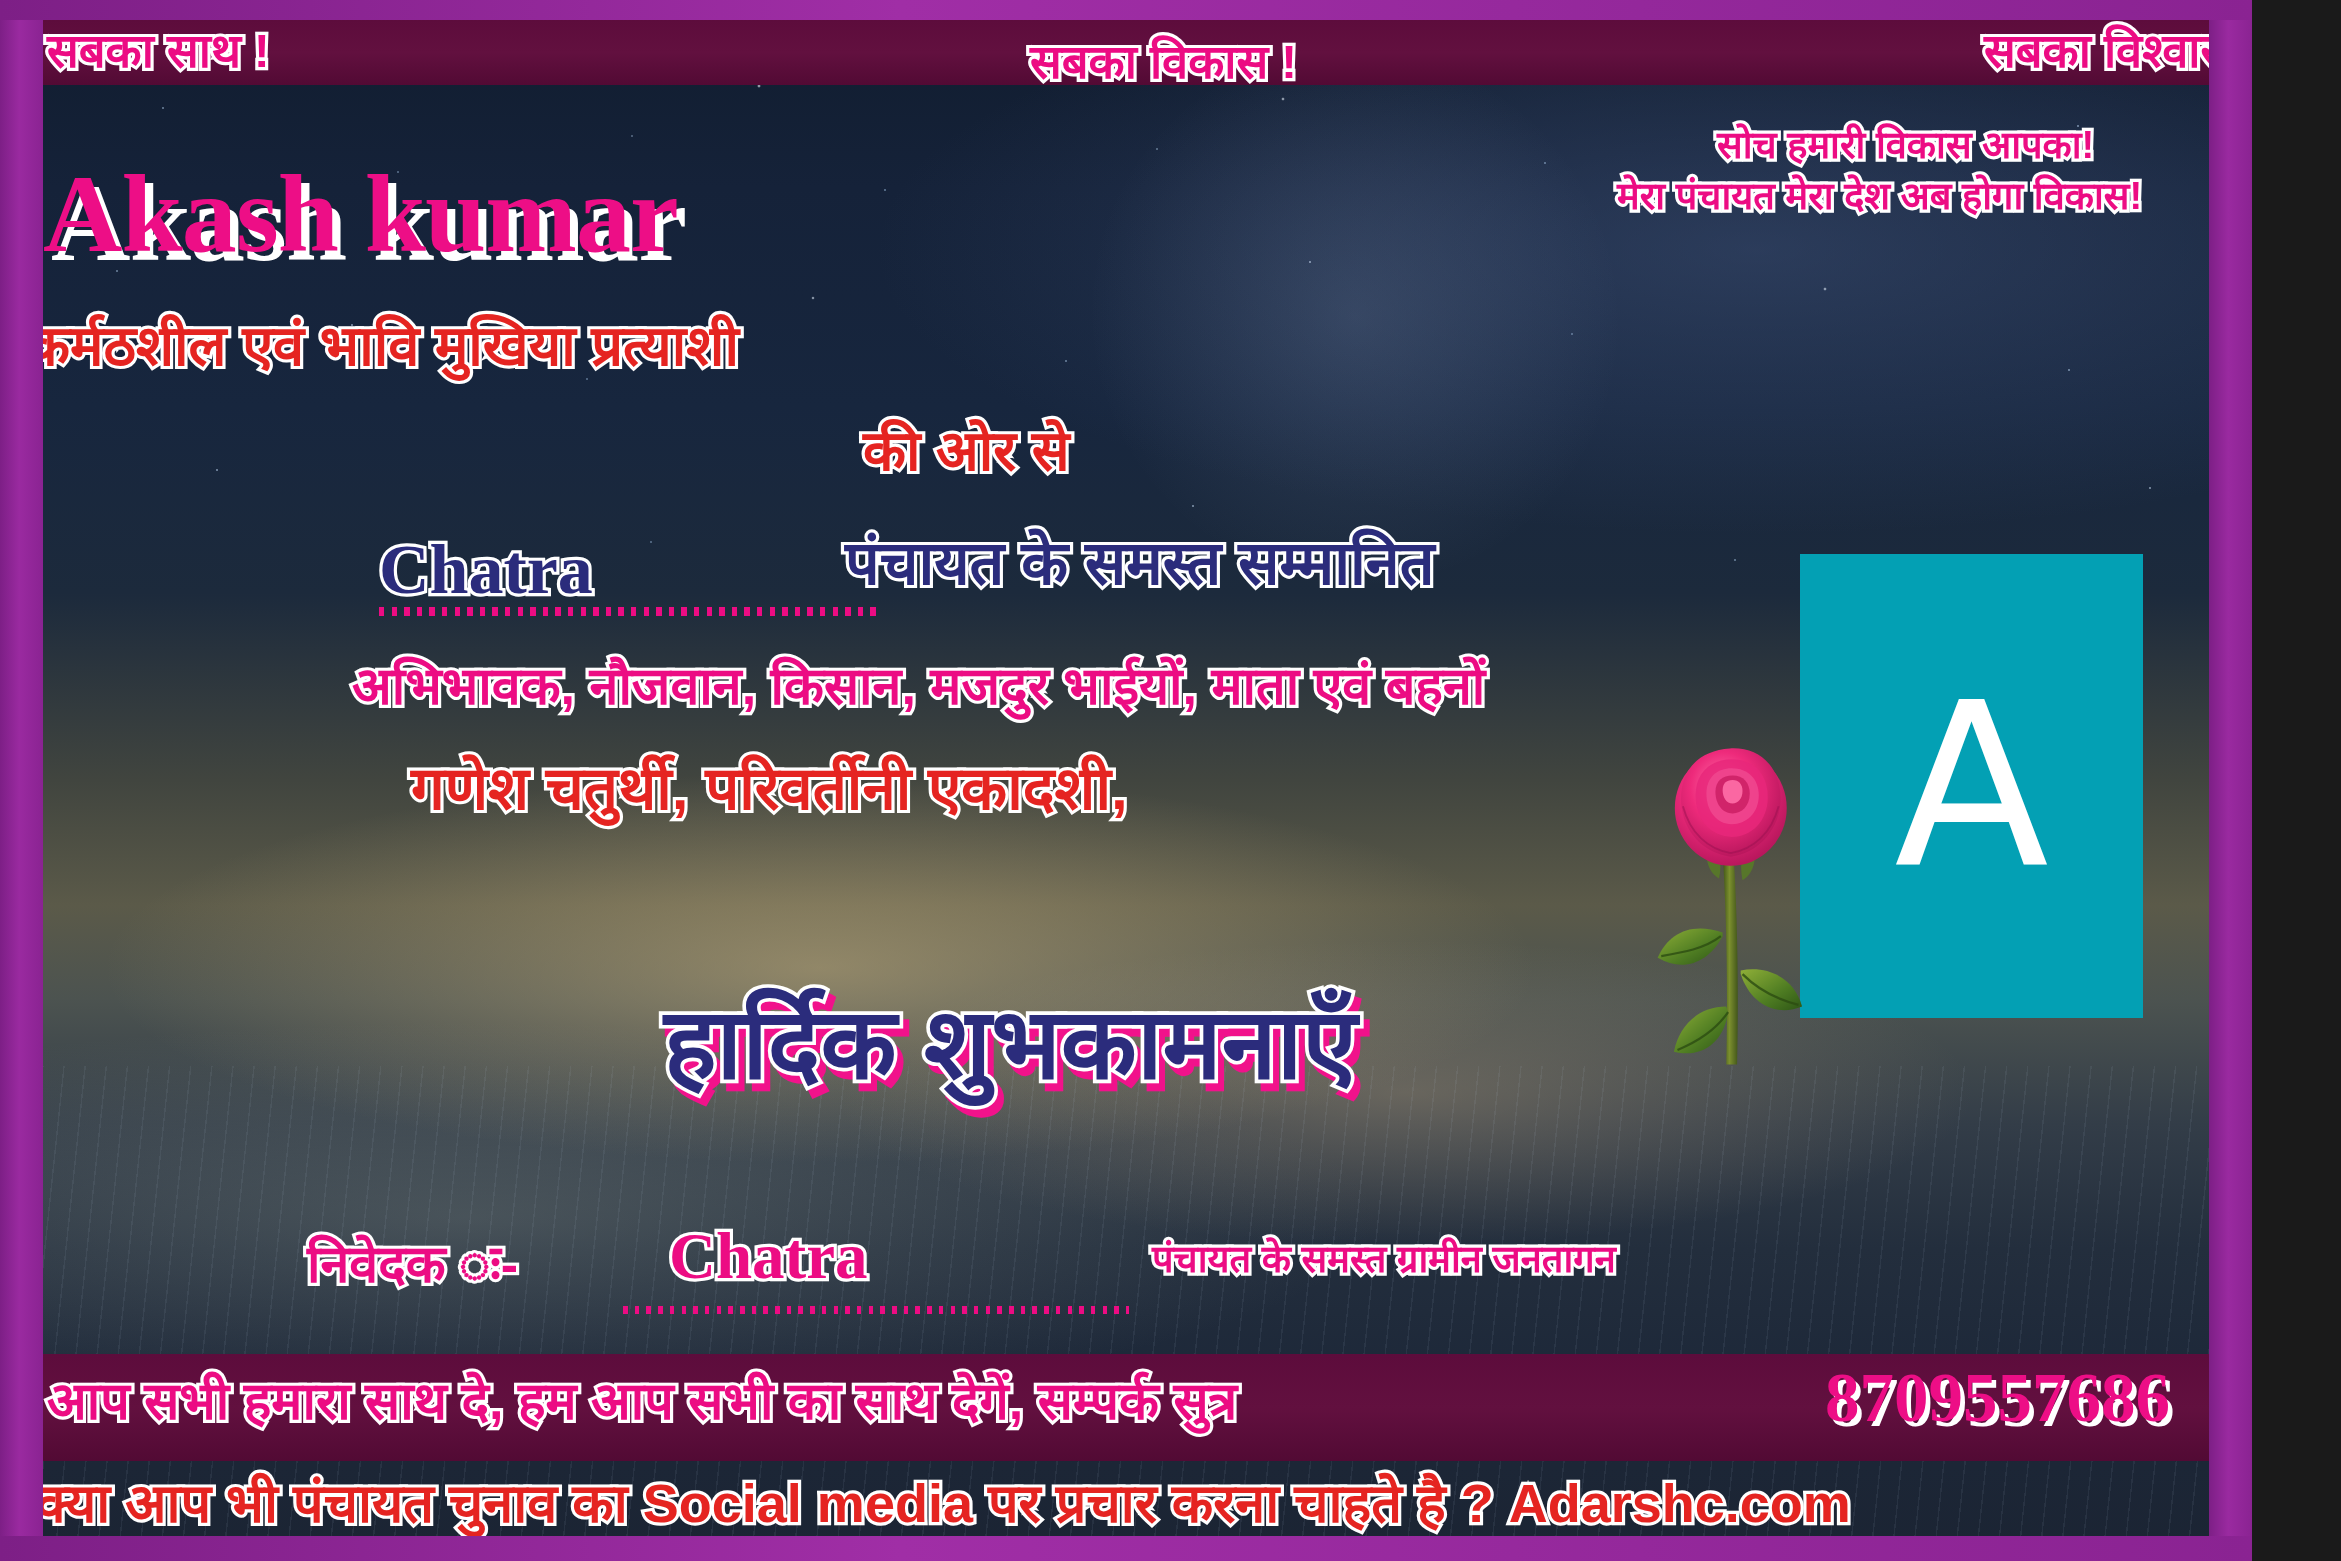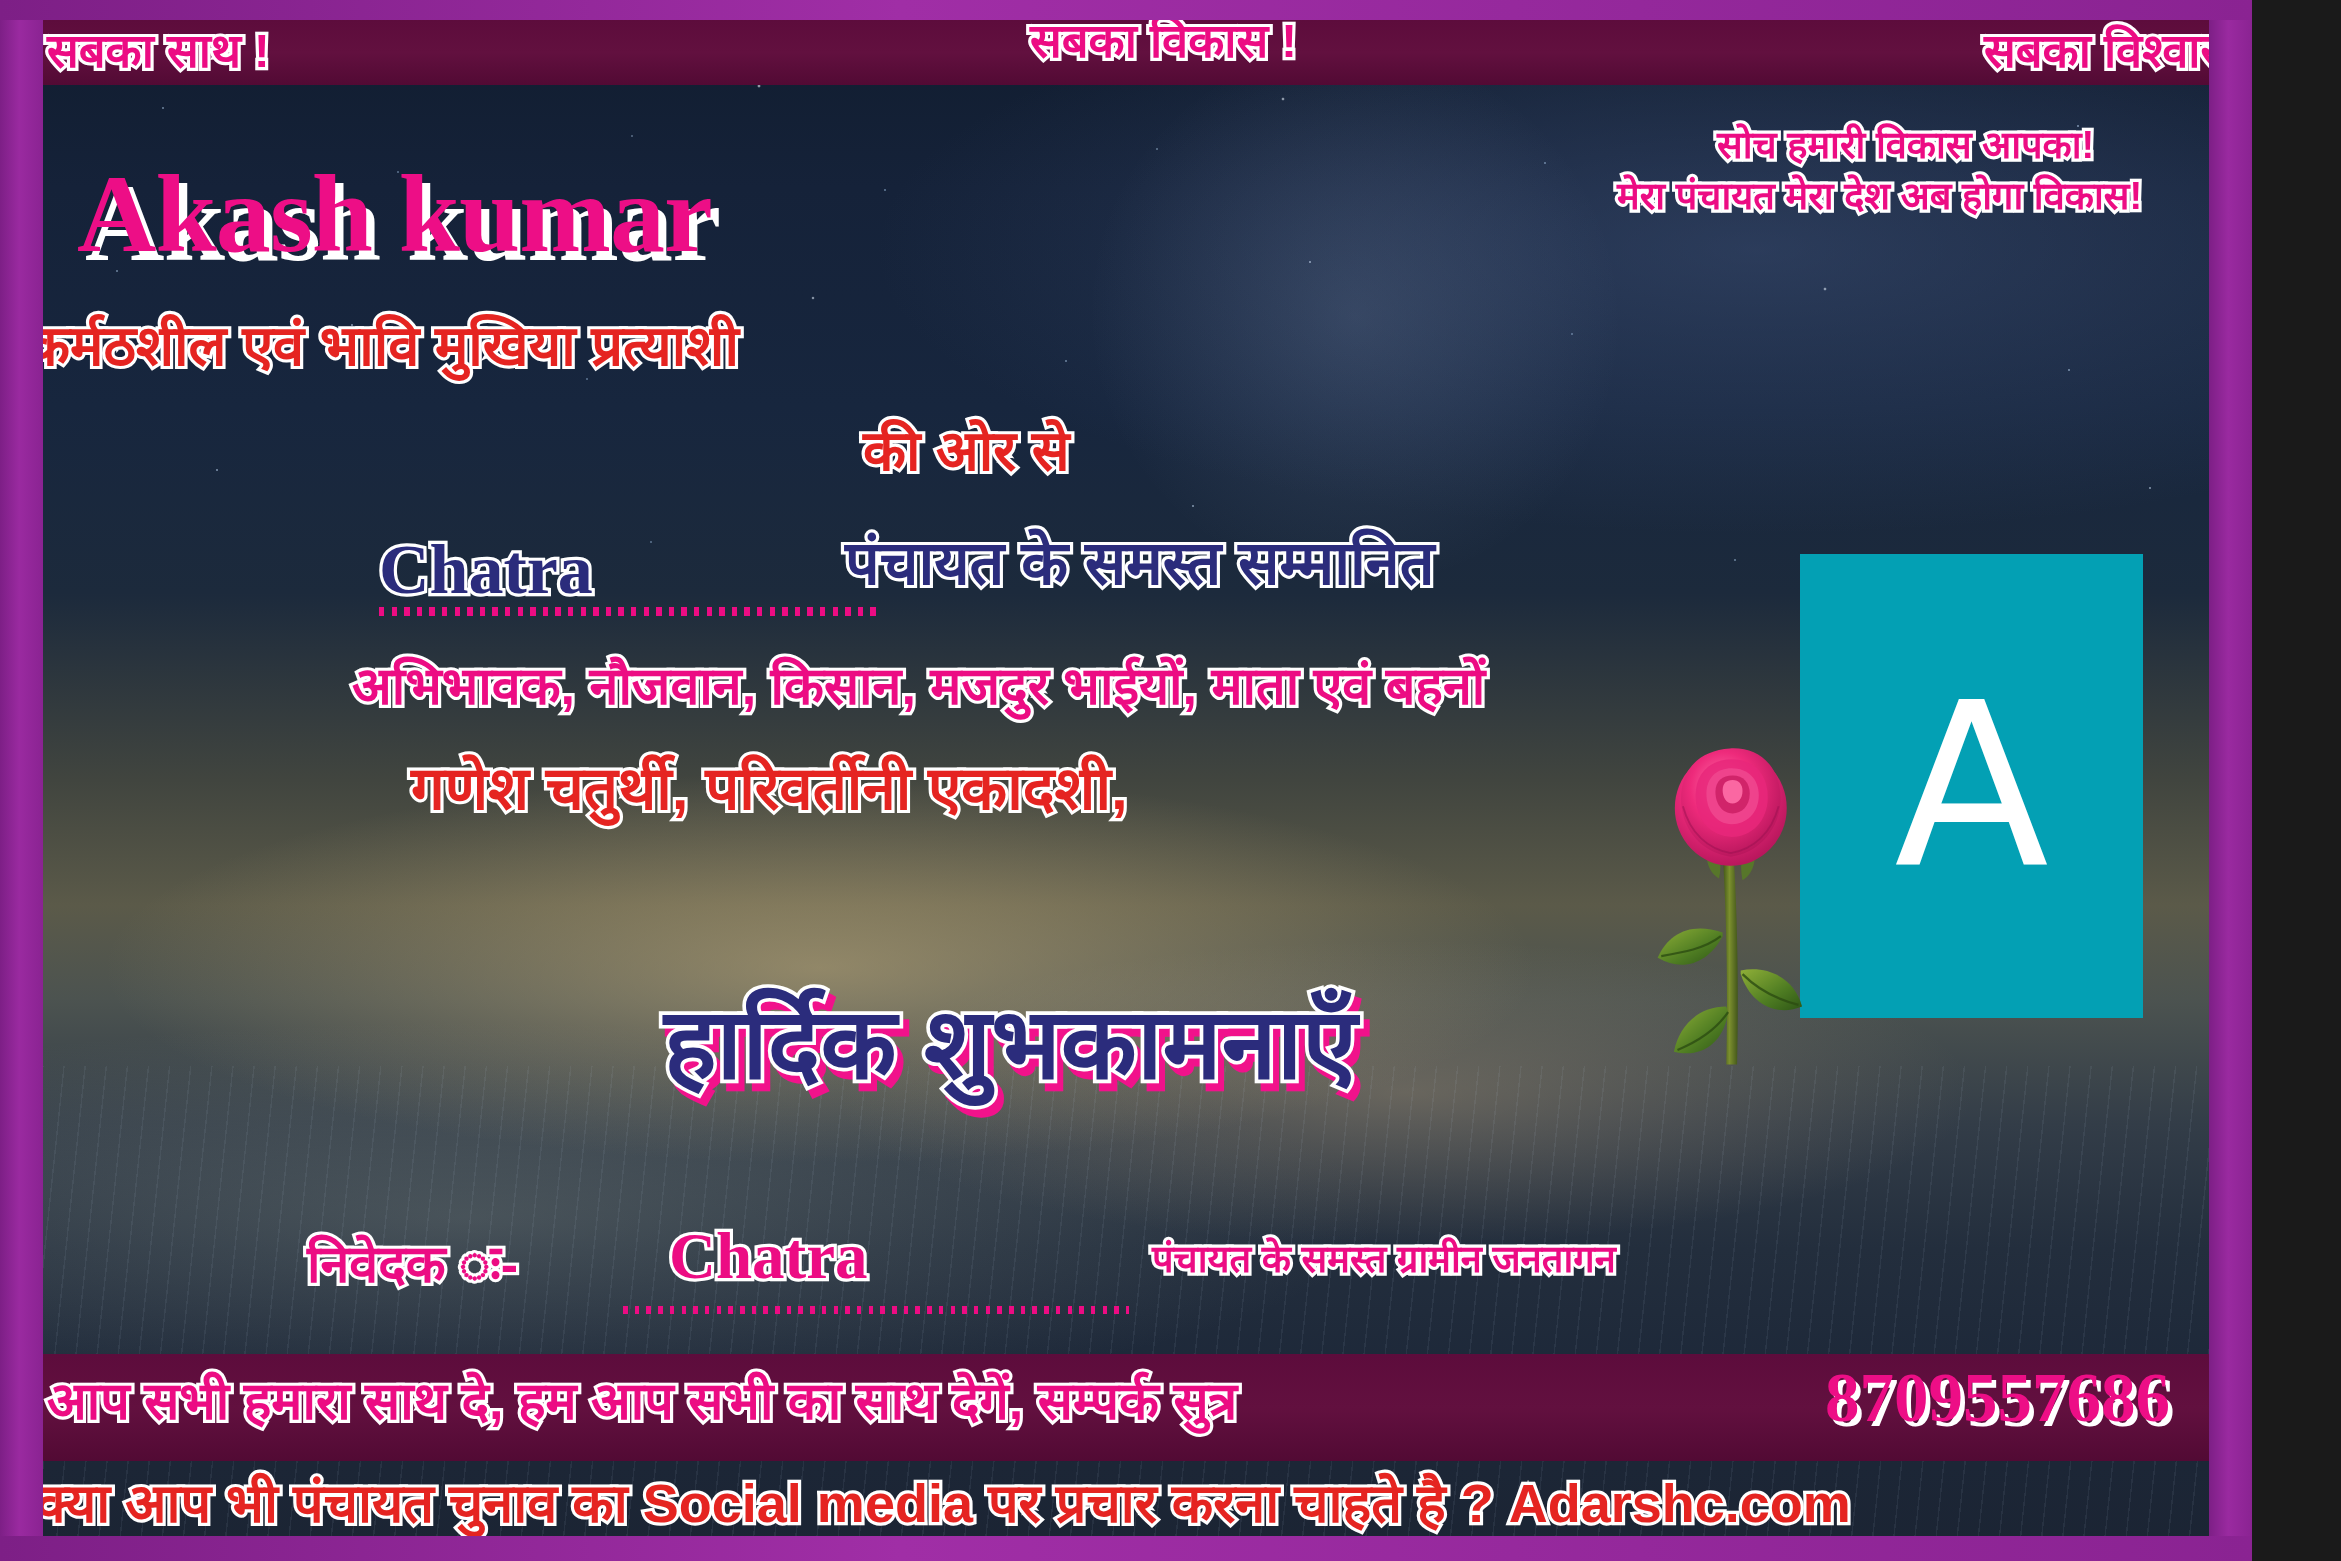--- a/index.html
+++ b/index.html
@@ -156,25 +156,25 @@
     color:#ED0E86;
     text-shadow:8.1px 9px 0 #ffffff;
   }
   .pink-drop-sm{
     color:#ED0E86;
     text-shadow:4.5px 5.4px 0 #ffffff;
   }
 
   
   #slogan1{left:47px;  top:27px; font-size:47px;}
-  #slogan2{left:1030px;top:17px; font-size:47px;text-align:center;}
+  #slogan2{left:1030px;top:38px; font-size:47px;text-align:center;}
   #slogan3{left:1984px;top:27px; font-size:47px;}
 
   #name{left:43px; top:159px; font-size:110px; letter-spacing:-0.9px;
-        font-family:"Liberation Serif",serif;padding-left:34px;}
+        font-family:"Liberation Serif",serif;}
 
   #tag1{left:1717px;top:126px; font-size:38px;}
   #tag2{left:1617px;top:177px; font-size:38px;}
 
   #line-karmath{left:27px;  top:318px; font-size:56px;}
   #line-kiorse {left:863px; top:423px; font-size:56px;}
 
   #chatra1{left:379px; top:535px; font-size:70px;
            font-family:"Liberation Serif",serif;}
   #chatra1-dots{

